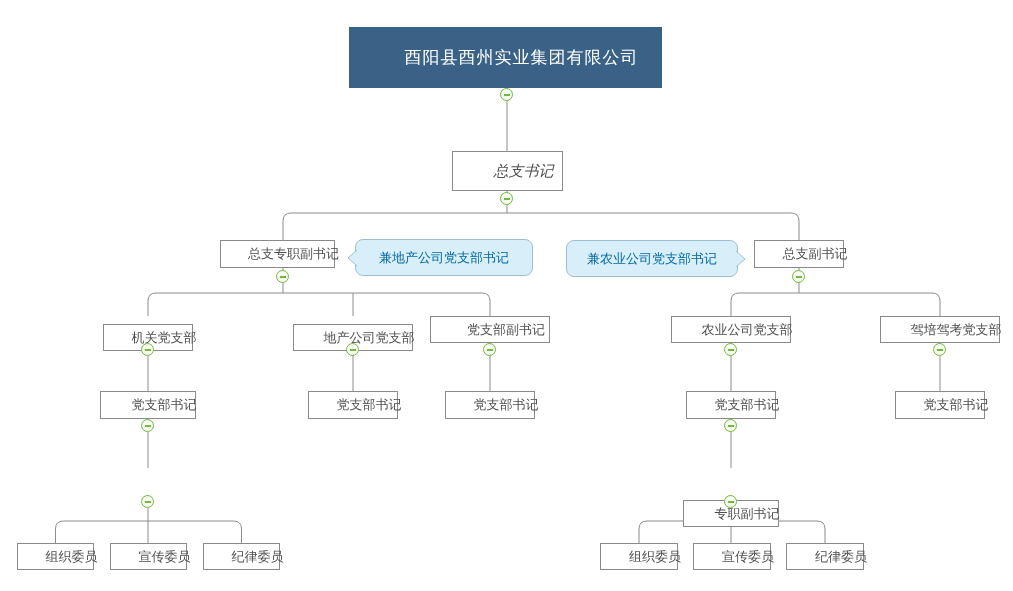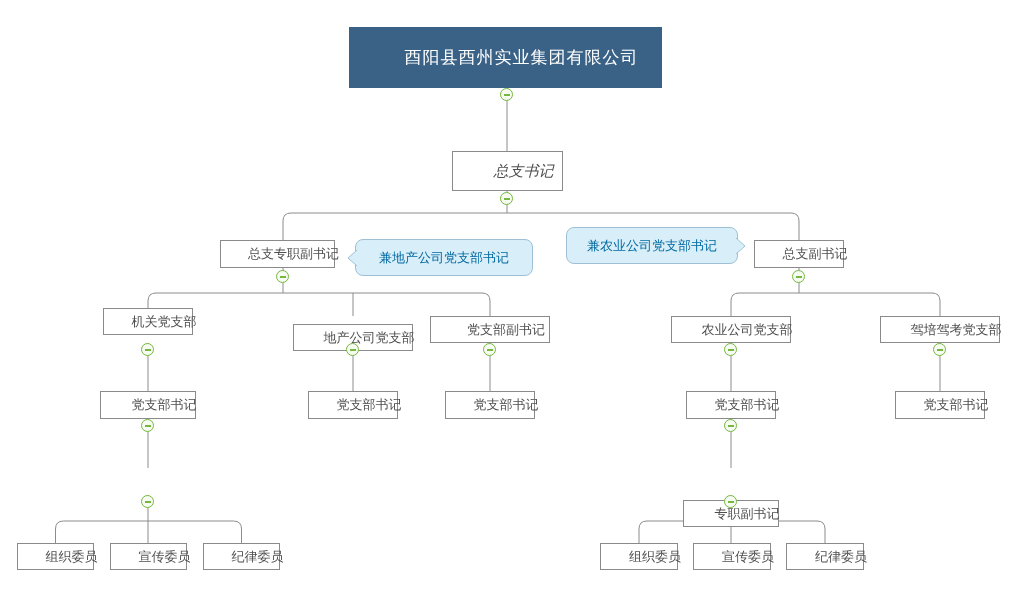--- a/index.html
+++ b/index.html
@@ -69,30 +69,30 @@
 
   <div class="node" style="left:220px;top:240px;width:115px;height:28px;">总支专职副书记</div>
 
   <div class="callout" style="left:355px;top:239px;width:178px;height:37px;">
     <svg class="tail left" width="10" height="16">
       <path d="M10 0 L1 8 L10 16" fill="#d8effa" stroke="#9fc0d4" stroke-width="1"></path>
     </svg>
     <span>兼地产公司党支部书记</span>
   </div>
 
-  <div class="callout" style="left:566px;top:227px;width:172px;height:37px;">
+  <div class="callout" style="left:566px;top:240px;width:172px;height:37px;">
     <svg class="tail right" width="10" height="16">
       <path d="M0 0 L9 8 L0 16" fill="#d8effa" stroke="#9fc0d4" stroke-width="1"></path>
     </svg>
     <span>兼农业公司党支部书记</span>
   </div>
 
   <div class="node" style="left:754px;top:240px;width:90px;height:28px;">总支副书记</div>
 
-  <div class="node" style="left:103px;top:308px;width:90px;height:27px;">机关党支部</div>
+  <div class="node" style="left:103px;top:324px;width:90px;height:27px;">机关党支部</div>
   <div class="node" style="left:293px;top:324px;width:120px;height:27px;">地产公司党支部</div>
   <div class="node" style="left:430px;top:316px;width:120px;height:27px;">党支部副书记</div>
   <div class="node" style="left:671px;top:316px;width:120px;height:27px;font-family:Liberation Serif, serif;">农业公司党支部</div>
   <div class="node" style="left:880px;top:316px;width:120px;height:27px;text-align:center;">驾培驾考党支部</div>
 
   <div class="node" style="left:100px;top:391px;width:96px;height:28px;">党支部书记</div>
   <div class="node" style="left:308px;top:391px;width:90px;height:28px;">党支部书记</div>
   <div class="node" style="left:445px;top:391px;width:90px;height:28px;">党支部书记</div>
   <div class="node" style="left:686px;top:391px;width:90px;height:28px;">党支部书记</div>
   <div class="node" style="left:895px;top:391px;width:90px;height:28px;">党支部书记</div>

